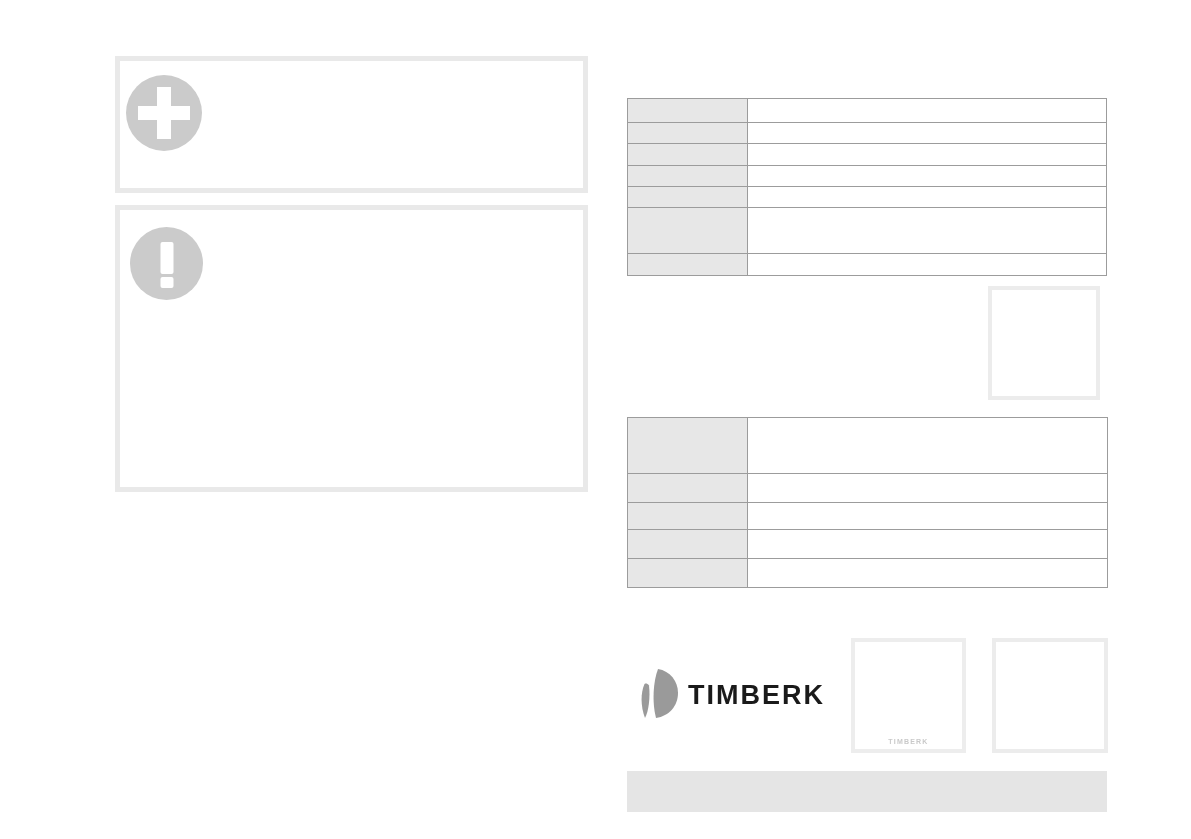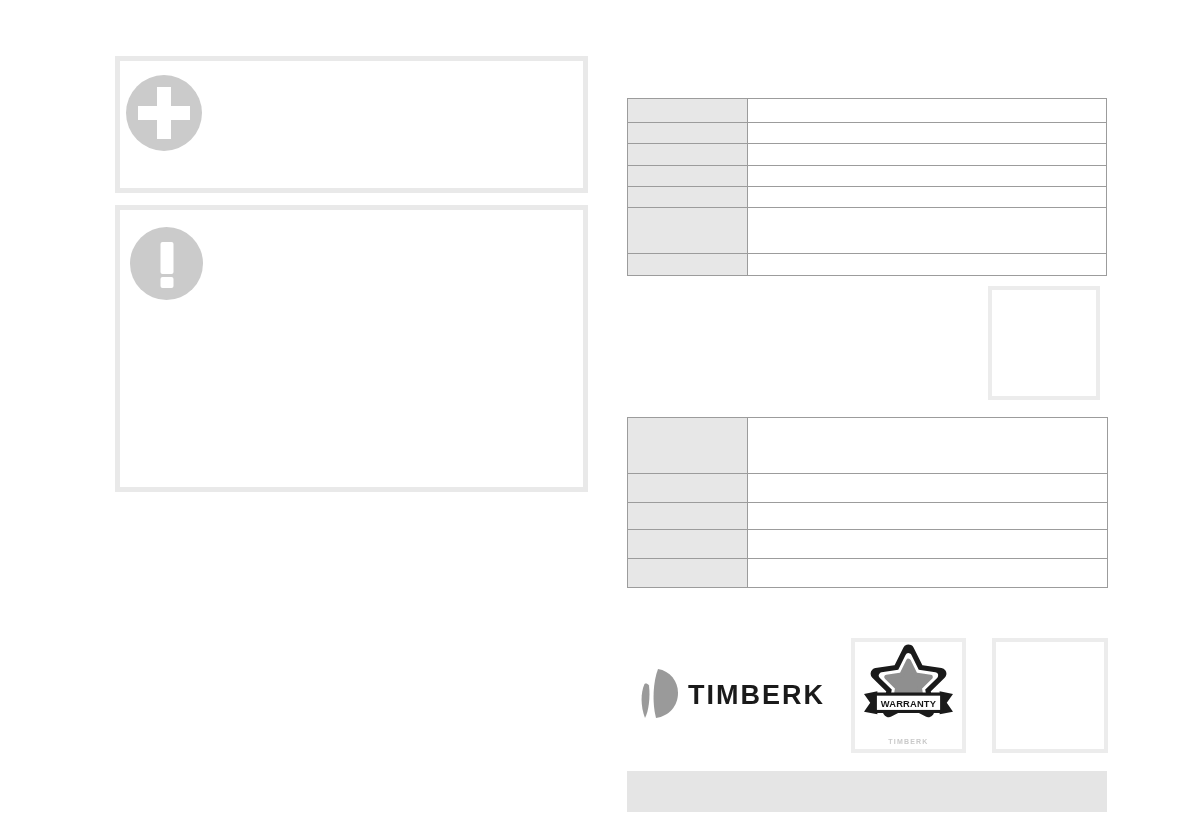--- a/index.html
+++ b/index.html
@@ -162,32 +162,18 @@
 
 <div class="abs" style="left:631px; top:668px; width:52px; height:52px;">
   <svg width="52" height="52" viewBox="0 0 52 52" aria-hidden="true">
     <path d="M 27,1 C 39,3 47,13 47,25 C 47,38 38,48 25,50 C 21,35 22,14 27,1 Z" fill="#9a9a9a"></path>
     <path d="M 13.5,16 C 9.5,25 9.5,38 14,50 C 17.5,44 19.5,29 18,17.5 C 16.5,15.5 14.8,15 13.5,16 Z" fill="#9a9a9a"></path>
   </svg>
 </div>
 <div class="abs wordmark" style="left:688px; top:682px;">TIMBERK</div>
 
 <div class="abs badge-box" style="left:851px; top:638px; width:115px; height:115px;">
-  <div class="abs" style="left:9px; top:1px; width:89px; height:92px;">
-    <svg width="89" height="92" viewBox="0 0 100 103" aria-hidden="true">
-
-      <path d="M50,8 L61.2,30.6 L86.1,34.3 L68.1,51.9 L72.3,76.7 L50,65 L27.7,76.7 L31.9,51.9 L13.9,34.3 L38.8,30.6 Z" fill="#1a1a1a" stroke="#1a1a1a" stroke-width="13" stroke-linejoin="round"></path>
-      <path d="M50,8 L61.2,30.6 L86.1,34.3 L68.1,51.9 L72.3,76.7 L50,65 L27.7,76.7 L31.9,51.9 L13.9,34.3 L38.8,30.6 Z" transform="translate(9,8.28) scale(0.82)" fill="#ffffff" stroke="#ffffff" stroke-width="9" stroke-linejoin="round"></path>
-      <path d="M50,8 L61.2,30.6 L86.1,34.3 L68.1,51.9 L72.3,76.7 L50,65 L27.7,76.7 L31.9,51.9 L13.9,34.3 L38.8,30.6 Z" transform="translate(16,14.72) scale(0.68)" fill="#8f8f8f" stroke="#8f8f8f" stroke-width="8" stroke-linejoin="round"></path>
-
-      <polygon points="0,57 15,54 15,80 0,77 7,67" fill="#1a1a1a"></polygon>
-      <polygon points="100,57 85,54 85,80 100,77 93,67" fill="#1a1a1a"></polygon>
-      <rect x="11" y="55.5" width="78" height="23" rx="1" fill="#1a1a1a"></rect>
-      <rect x="14.5" y="59" width="71" height="16" fill="#ffffff"></rect>
-      <text x="50" y="71.5" text-anchor="middle" font-family="Liberation Sans, sans-serif" font-size="10.5" font-weight="bold" fill="#161616" letter-spacing="0.2">WARRANTY</text>
-    </svg>
-  </div>
   <div class="badge-brand">TIMBERK</div>
 </div>
 
 <div class="abs stamp-box" style="left:992px; top:638px; width:116px; height:115px;"></div>
 
 <div class="abs gray-bar" style="left:627px; top:771px; width:480px; height:41px;"></div>
 
 </body></html>

